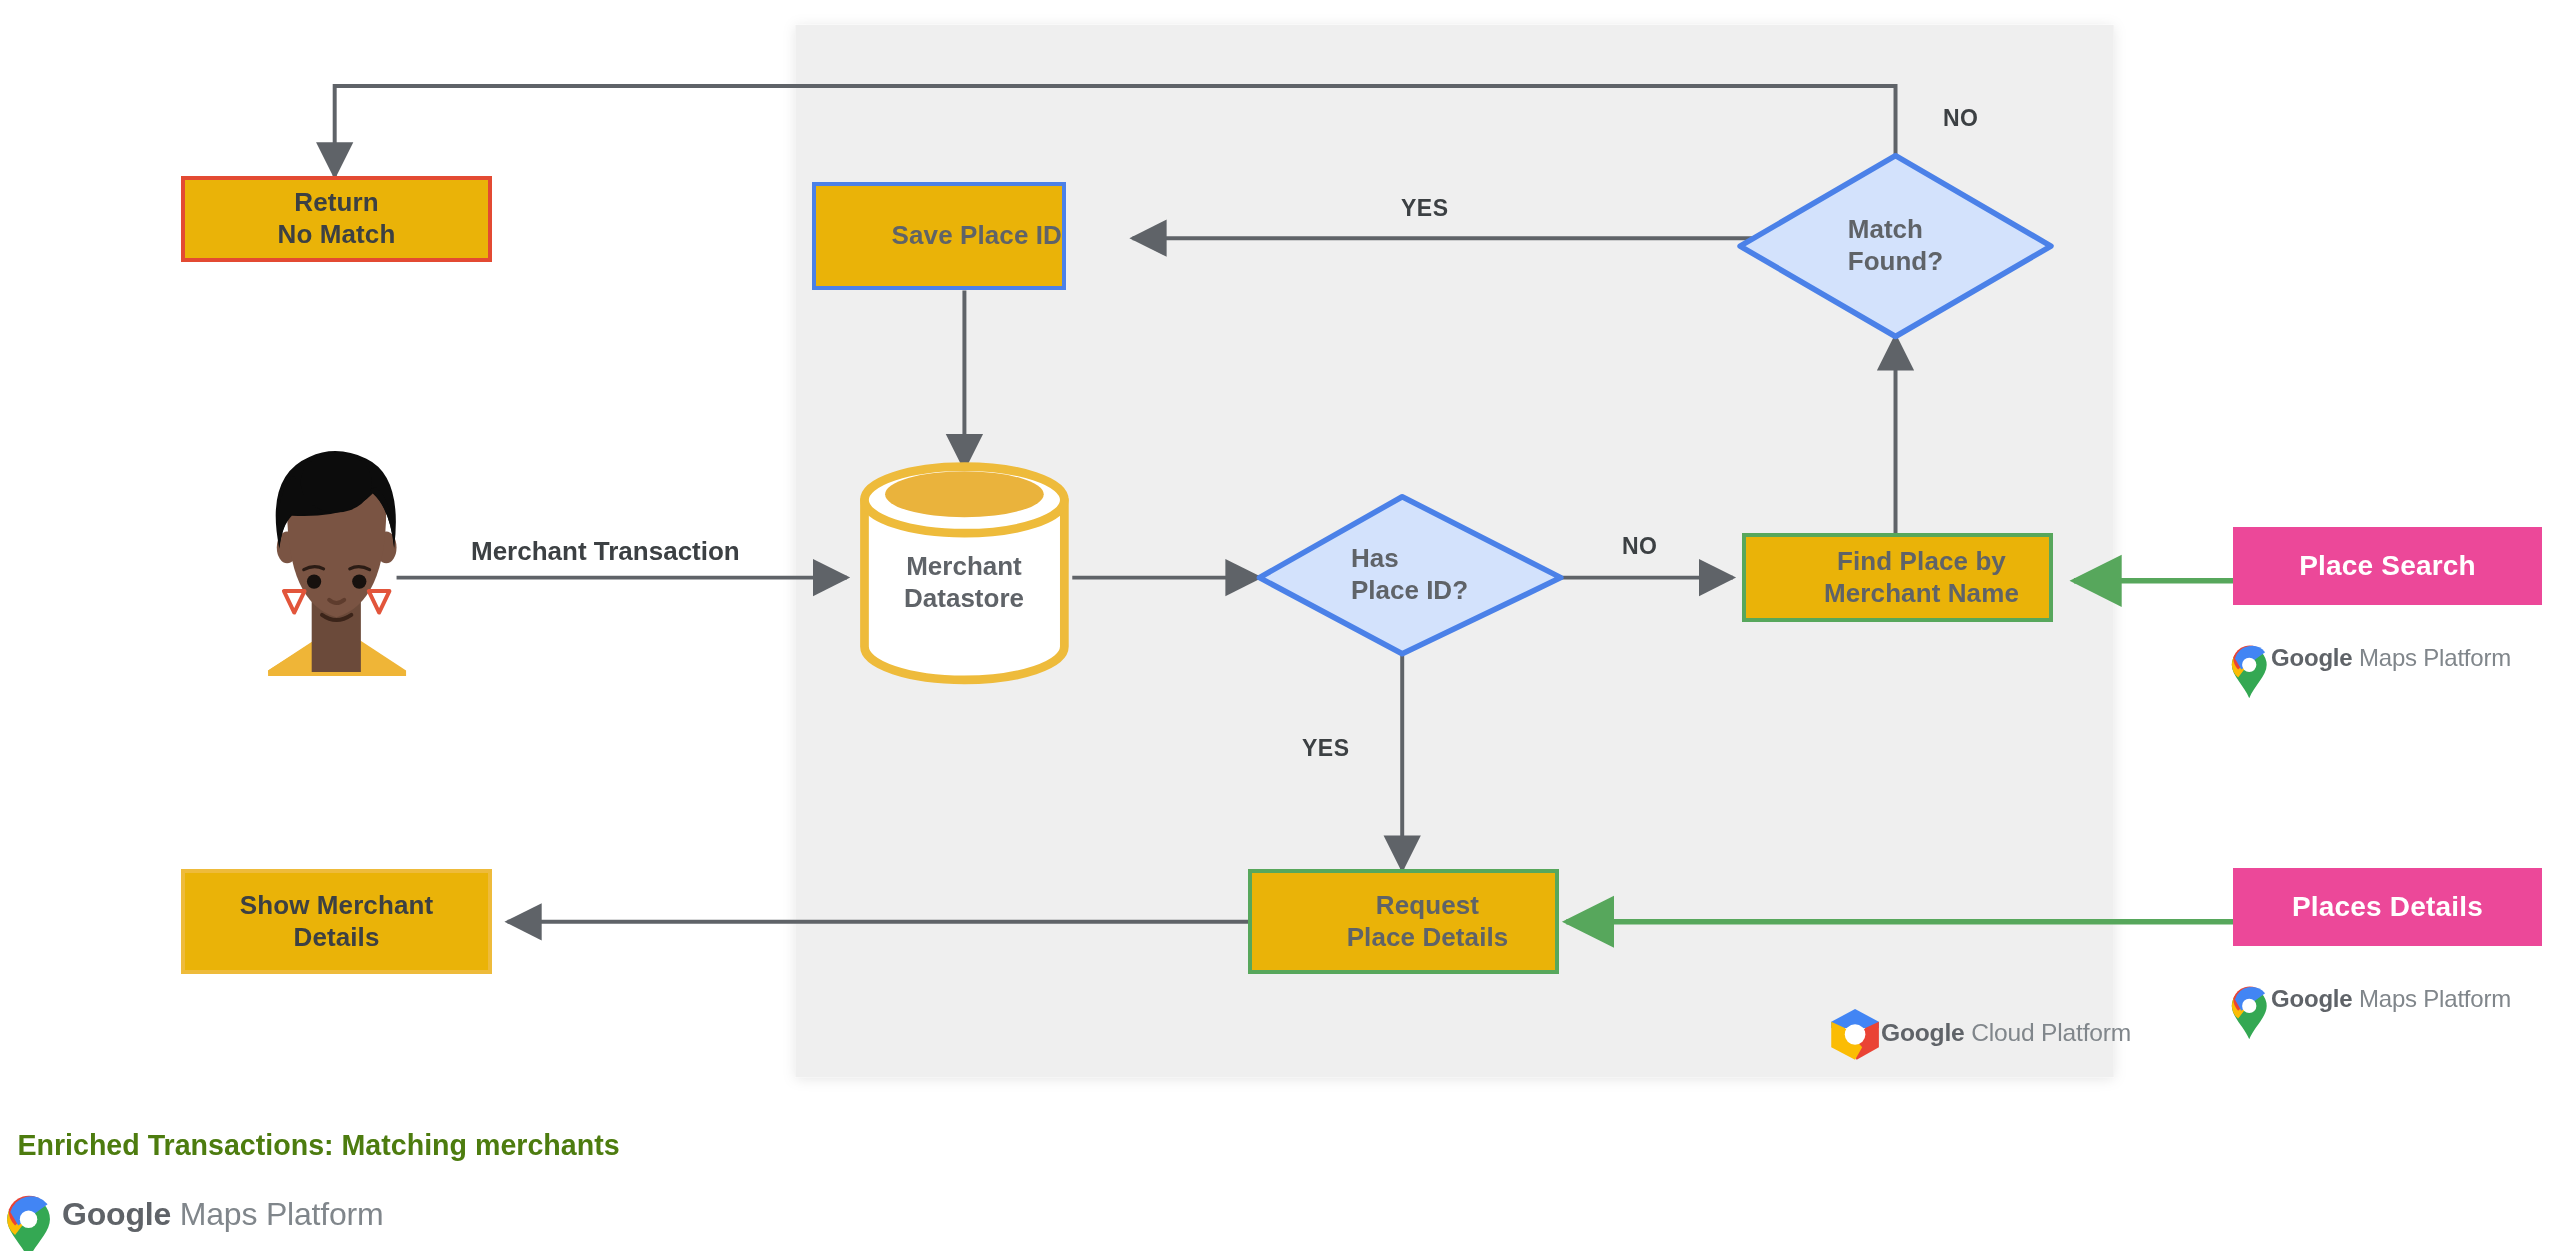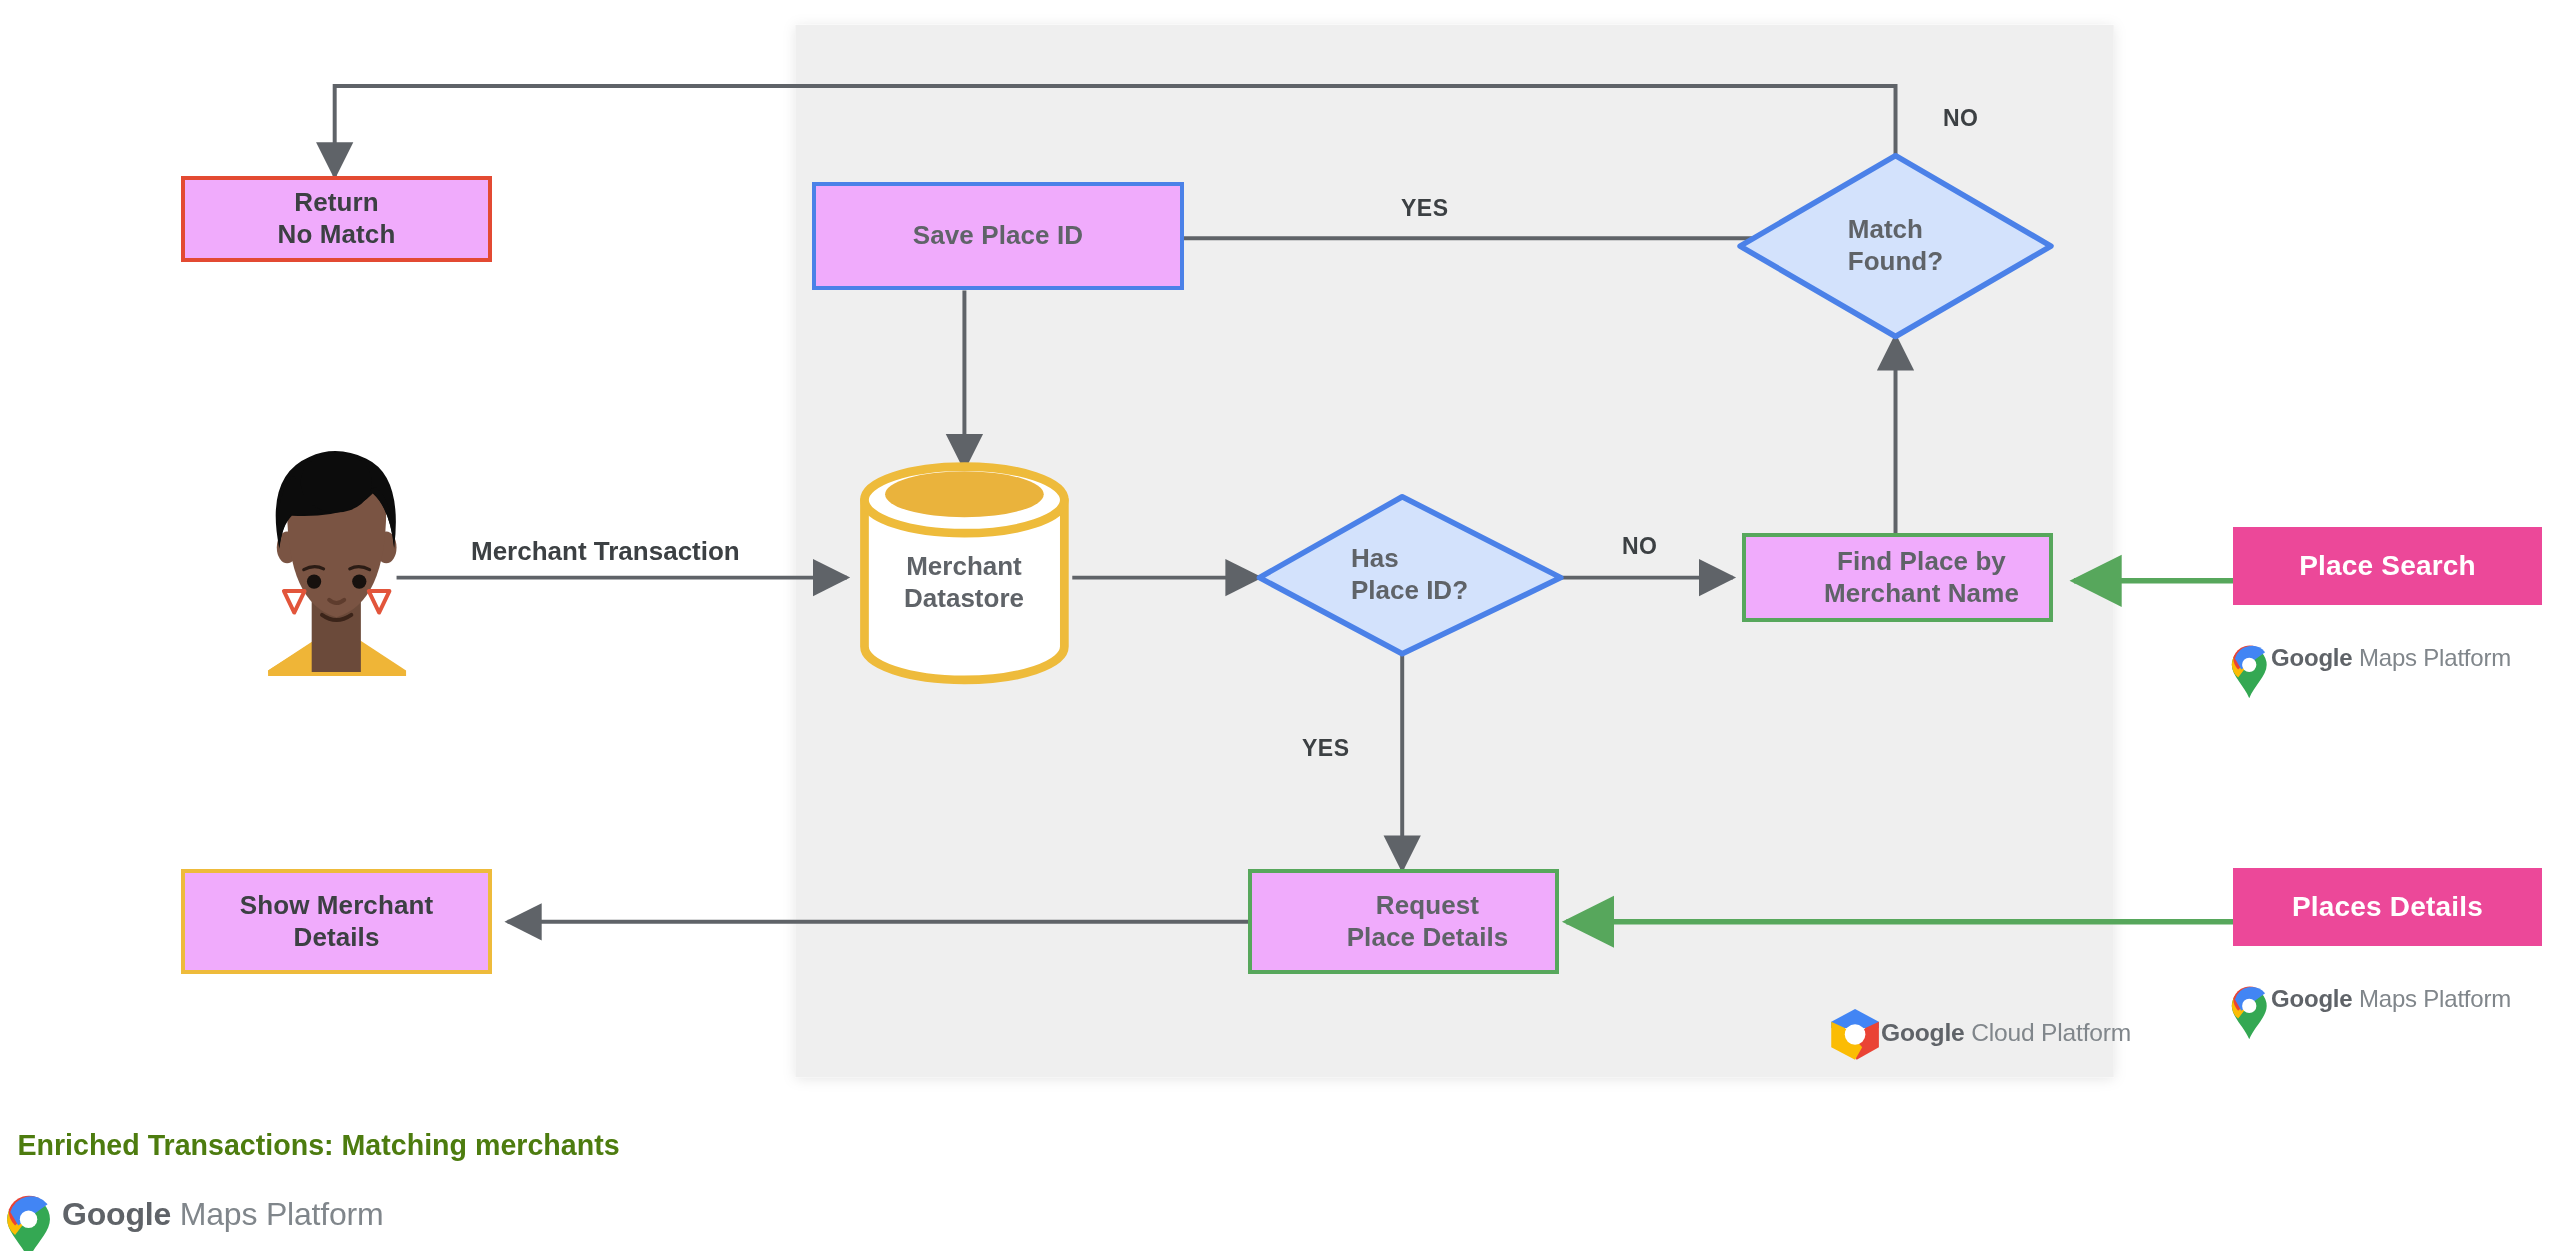--- a/index.html
+++ b/index.html
@@ -6,21 +6,21 @@
   body{
     width:2576px;height:1252px;position:relative;overflow:hidden;
     font-family:"Liberation Sans","DejaVu Sans",sans-serif;
     -webkit-font-smoothing:antialiased;
   }
   #stage{position:absolute;left:0;top:0;width:2576px;height:1252px;}
   #flow-svg{position:absolute;left:0;top:0;width:2576px;height:1252px;}
 
   
   .node{position:absolute;box-sizing:border-box;display:flex;align-items:center;
-        justify-content:center;text-align:center;background:#f0abfc;}
+        justify-content:center;text-align:center;background:#eab308;}
   .node span{display:block;line-height:1.22;}
 
   .box-red   {border:4.8px solid #E34A32;}
   .box-blue  {border:4.8px solid #4B81E8;}
   .box-green {border:4.8px solid #57A75C;padding-left:48px;}
   .box-yellow{border:4.8px solid #EEBB3B;}
   .box-solid-green{background:#ec4899;border:none;}
 
   .label-dark  {color:#3C4043;font-weight:bold;font-size:26px;letter-spacing:0.1px;}
   .label-gray  {color:#5F6368;font-weight:bold;font-size:26px;letter-spacing:0.1px;}
@@ -172,21 +172,21 @@
     </g>
   </svg>
 
   <div class="node box-red" style="left:181px;top:176px;width:311px;height:86px;">
     <span class="label-dark">
       <span>Return</span>
       <span>No Match</span>
     </span>
   </div>
 
-  <div class="node box-blue" style="left:812px;top:182px;width:372px;height:108px;">
+  <div class="node box-blue" style="left:812px;top:182px;width:254px;height:108px;justify-content:flex-end;">
     <span class="label-gray">Save Place ID</span>
   </div>
 
   <div class="diamond" style="left:1740px;top:155px;width:311px;height:181px;">
     <div class="dtext">
       <span>
         <span>Match</span><br>
         <span>Found?</span>
       </span>
     </div>

